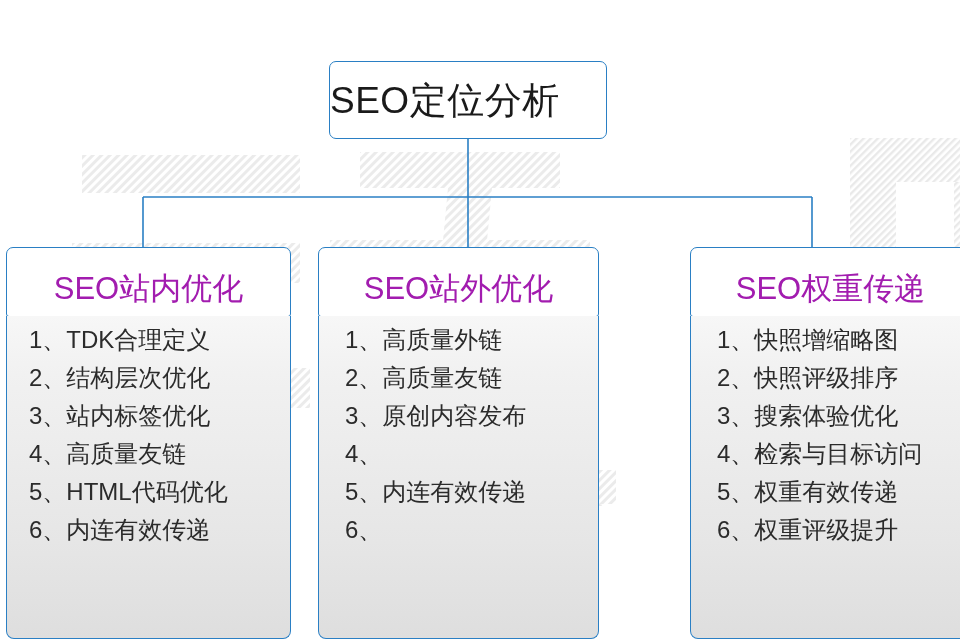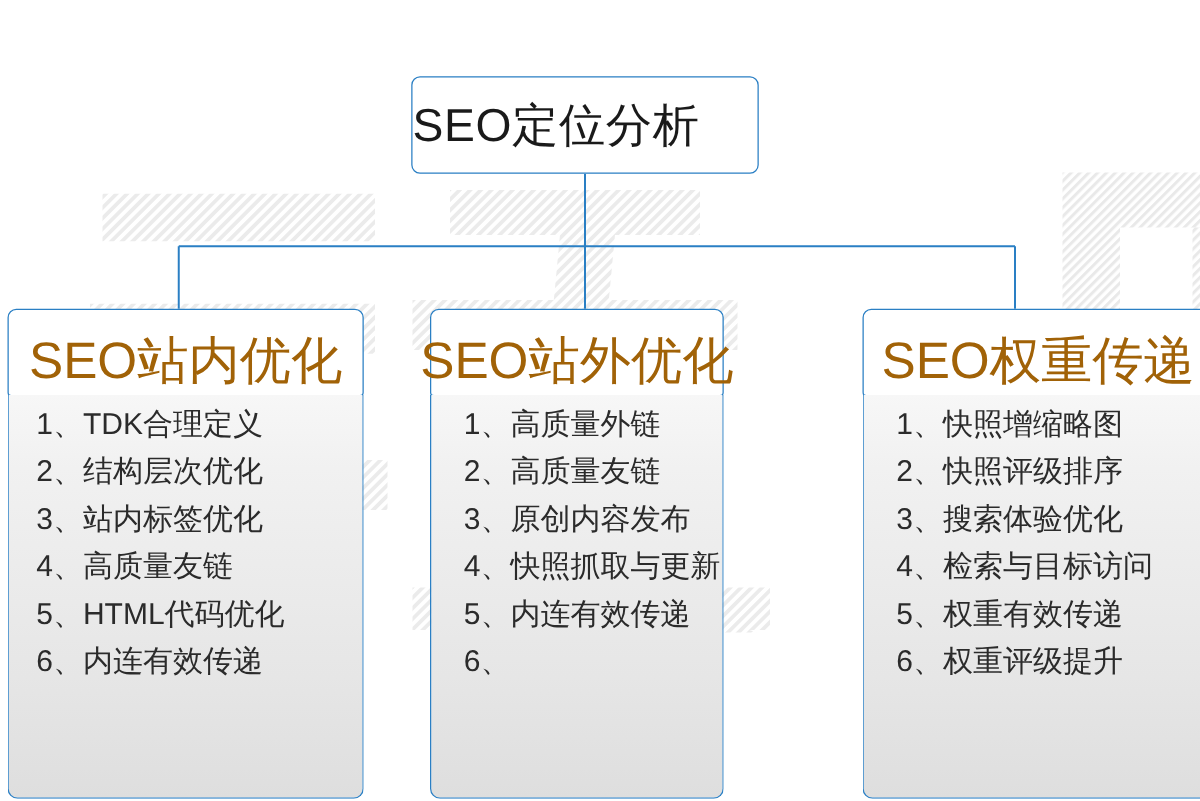--- a/index.html
+++ b/index.html
@@ -77,22 +77,22 @@
     box-sizing: border-box;
     border: 1.4px solid #2a7fc4;
     border-radius: 7px 7px 3px 3px;
     background: #ffffff;
     height: 70px;
     display: flex;
     align-items: center;
     justify-content: center;
   }
   .col-head .head-label {
-    font-size: 41px;
-    color: #a16207;
+    font-size: 31px;
+    color: #a21caf;
     line-height: 1;
     white-space: nowrap;
     font-weight: 400;
     margin-top: 12px;
   }
   .col-body {
     box-sizing: border-box;
     border: 1.4px solid #2a7fc4;
     border-top: none;
     border-radius: 0 0 8px 8px;
@@ -123,21 +123,21 @@
   }
   .item-row:last-child { margin-bottom: 0; }
   .item-num {
     display: inline-block;
     min-width: 34px;
   }
   .item-text { display: inline-block; }
 
   
   #col-0 { left: 6px;   top: 247px; width: 285px; }
-  #col-1 { left: 344px; top: 247px; width: 235px; }
+  #col-1 { left: 318px; top: 247px; width: 281px; }
   #col-2 { left: 673px; top: 247px; width: 281px; padding-left: 17px; }
 
   #col-0 .col-body { height: 323px; }
   #col-1 .col-body { height: 323px; }
   #col-2 .col-body { height: 323px; }
 
   #col-0 .item-row { padding-left: 22px; }
   #col-1 .item-row { padding-left: 26px; }
   #col-2 .item-row { padding-left: 26px; }
 </style>
@@ -251,21 +251,20 @@
         <li class="item-row">
           <span class="item-num">2、</span>
           <span class="item-text">高质量友链</span>
         </li>
         <li class="item-row">
           <span class="item-num">3、</span>
           <span class="item-text">原创内容发布</span>
         </li>
         <li class="item-row">
           <span class="item-num">4、</span>
-          <span class="item-text">快照抓取与更新</span>
         </li>
         <li class="item-row">
           <span class="item-num">5、</span>
           <span class="item-text">内连有效传递</span>
         </li>
         <li class="item-row">
           <span class="item-num">6、</span>
         </li>
       </ul>
     </div>

